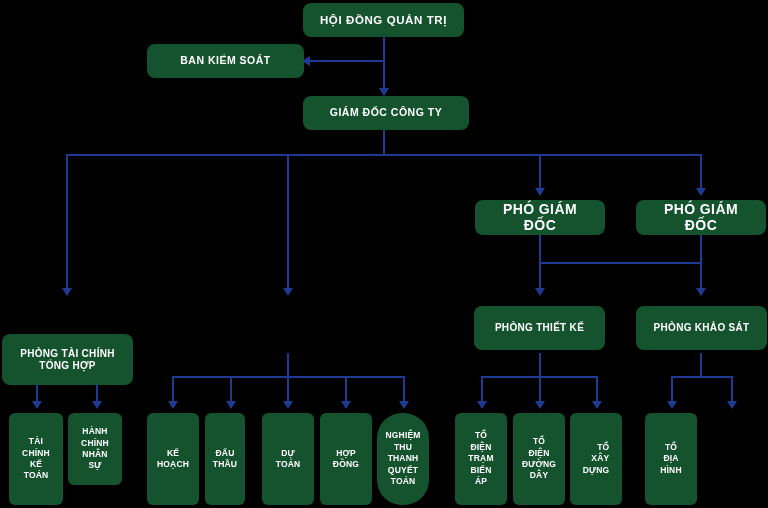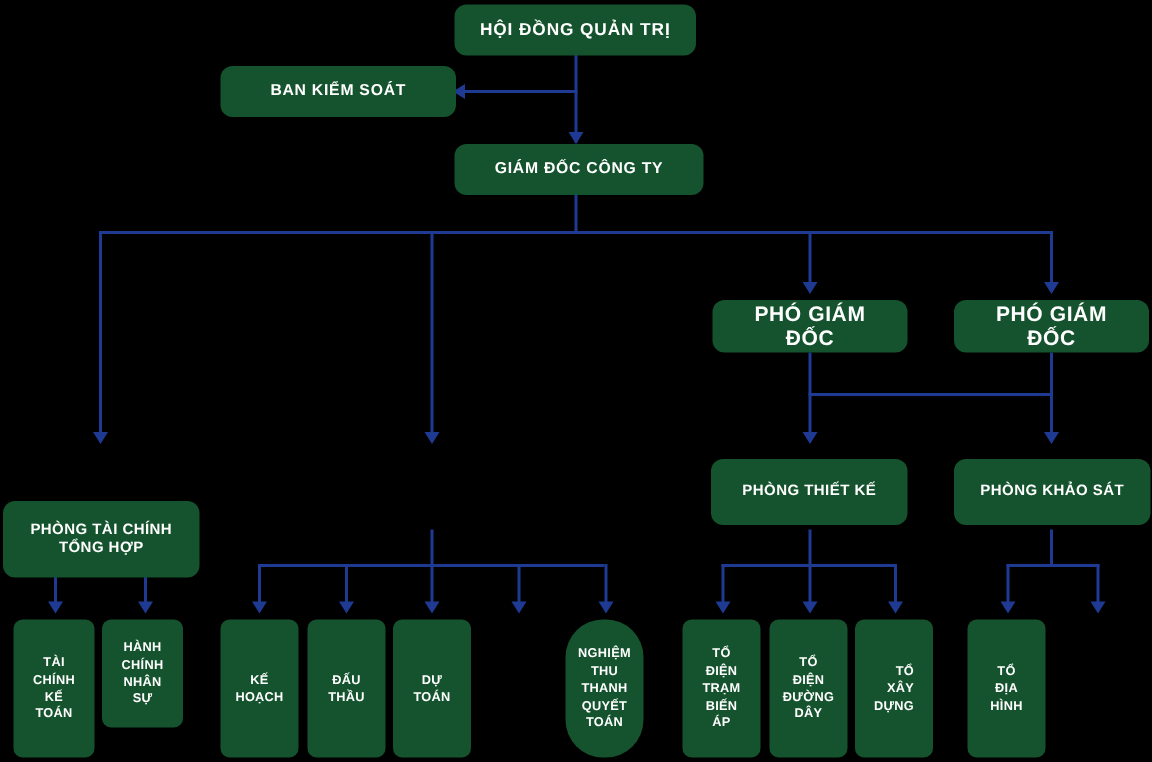--- a/index.html
+++ b/index.html
@@ -112,22 +112,23 @@
 
 
   <div class="node dept" style="left:474px;top:306px;width:131px;height:44px;">PHÒNG THIẾT KẾ</div>
 
   <div class="node dept" style="left:636px;top:306px;width:131px;height:44px;">PHÒNG KHẢO SÁT</div>
 
   <div class="node leaf" style="left:9px;top:413px;width:54px;height:92px;">TÀI CHÍNH KẾ TOÁN</div>
   <div class="node leaf" style="left:68px;top:413px;width:54px;height:72px;">HÀNH CHÍNH NHÂN SỰ</div>
 
   <div class="node leaf" style="left:147px;top:413px;width:52px;height:92px;">KẾ HOẠCH</div>
-  <div class="node leaf" style="left:205px;top:413px;width:52px;height:92px;">ĐẤU THẦU</div>
+  <div class="node leaf" style="left:205px;top:413px;width:40px;height:92px;">ĐẤU THẦU</div>
   <div class="node leaf" style="left:262px;top:413px;width:52px;height:92px;">DỰ TOÁN</div>
+  <div class="node leaf" style="left:320px;top:413px;width:52px;height:92px;">HỢP ĐỒNG</div>
   <div class="node leaf" style="left:377px;top:413px;width:52px;height:92px;border-radius:25px;">NGHIỆM THU THANH QUYẾT TOÁN</div>
 
   <div class="node leaf" style="left:455px;top:413px;width:52px;height:92px;">TỔ ĐIỆN TRẠM BIẾN ÁP</div>
   <div class="node leaf" style="left:513px;top:413px;width:52px;height:92px;">TỔ ĐIỆN ĐƯỜNG DÂY</div>
   <div class="node leaf" style="left:570px;top:413px;width:52px;height:92px;text-align:right;">TỔ XÂY DỰNG</div>
 
   <div class="node leaf" style="left:645px;top:413px;width:52px;height:92px;">TỔ ĐỊA HÌNH</div>
 
 </div>
 

